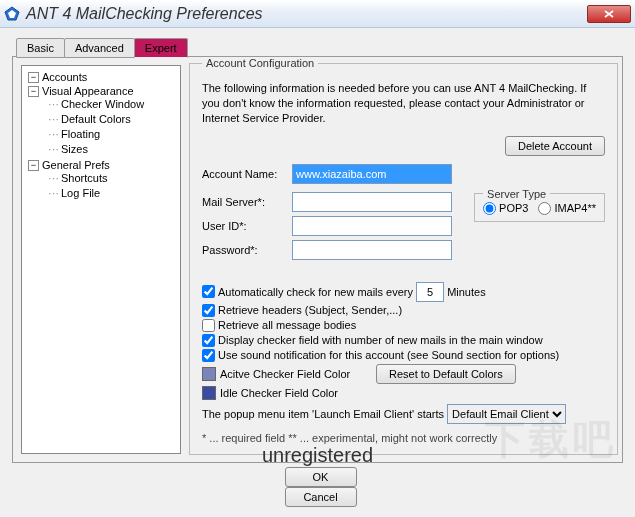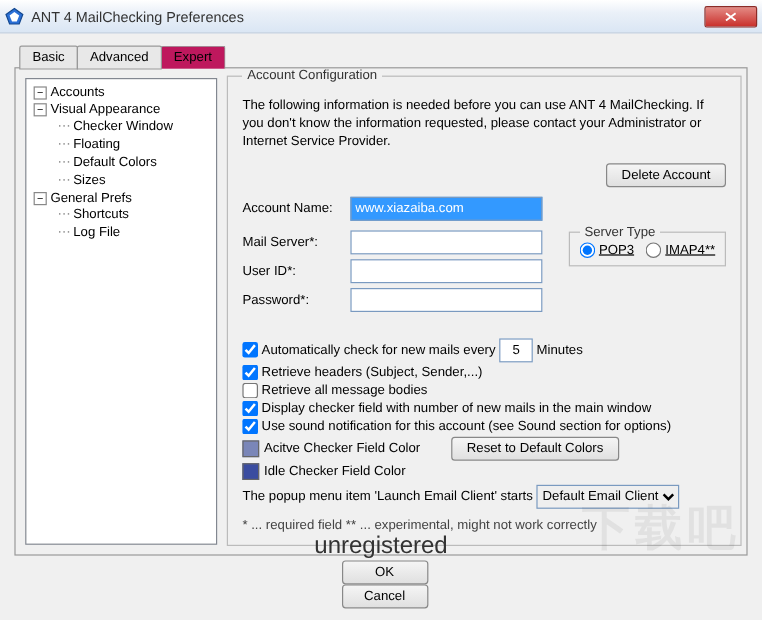--- a/index.html
+++ b/index.html
@@ -1,20 +1,20 @@
 <!DOCTYPE html>
 <html><head>
 <meta charset="utf-8">
 <style>
 * { box-sizing: border-box; margin: 0; padding: 0; font-family: "Segoe UI", Tahoma, sans-serif; font-size: 11px; }
 body { background: #f0f0f0; width: 635px; height: 517px; overflow: hidden; }
 
 .titlebar { height: 28px; background: linear-gradient(#fff,#eaf0f8 40%,#dae6f4); display: flex; align-items: center; padding: 0 4px; border-bottom: 1px solid #b8c8dc; }
 .titlebar .icon { width: 16px; height: 16px; margin-right: 6px; display: inline-flex; align-items: center; justify-content: center; }
-.titlebar .title { flex: 1; color: #333; font-size: 12px; }
+.titlebar .title { flex: 1; color: #333; font-size: 16px; font-style: italic; }
 .close-btn { width: 44px; height: 18px; background: linear-gradient(#e48b85,#c9302c); border: 1px solid #8b2b27; border-radius: 2px; color: #fff; display: flex; align-items: center; justify-content: center; cursor: pointer; }
 
 .client { padding: 12px; height: 489px; position: relative; background: #f0f0f0; }
 
 .tabs { position: absolute; left: 16px; top: 10px; display: flex; z-index: 2; }
 .tab { padding: 3px 10px; border: 1px solid #999; background: #be185d; margin-right: -1px; border-radius: 2px 2px 0 0; cursor: pointer; border-bottom: 1px solid #f0f0f0; }
 .tab.inactive { background: #e8e8e8; border-bottom: 1px solid #999; }
 
 .panel { position: absolute; left: 12px; top: 28px; right: 12px; bottom: 54px; border: 1px solid #999; background: #f0f0f0; padding: 8px; }
 
@@ -34,21 +34,21 @@
 .intro { margin: 4px 0 10px; line-height: 1.35; }
 .row { display: flex; align-items: center; margin: 4px 0; }
 .row label.lbl { width: 90px; }
 input[type=text], input[type=password] { border: 1px solid #7a9ac0; height: 20px; padding: 1px 3px; font-size: 11px; }
 .acct-name { width: 160px; background: #3399ff; color: #fff; }
 .field { width: 160px; }
 .btn { background: linear-gradient(#f5f5f5,#e0e0e0); border: 1px solid #888; border-radius: 3px; padding: 3px 12px; cursor: pointer; font-size: 11px; }
 
 .delete-row { justify-content: flex-end; margin-bottom: 8px; }
 .server-fieldset { border: 1px solid #bbb; padding: 2px 8px 6px; margin-left: 8px; }
-.server-fieldset .opts { display: flex; gap: 10px; align-items: flex-end; text-decoration: underline; }
+.server-fieldset .opts { display: flex; gap: 10px; align-items: flex-end; }
 input[type=radio],input[type=checkbox]{ margin-right:3px; vertical-align:middle;}
 .mail-row { align-items: flex-start; }
 
 .checks { margin-top: 18px; }
 .checks .row { margin: 2px 0; }
 .minbox { width: 28px; text-align: center; }
 .colorswatch { width: 14px; height: 14px; border: 1px solid #666; display: inline-block; margin-right: 4px; vertical-align: middle; }
 .swA { background: #7a86b8; }
 .swB { background: #3a4ca0; }
 
@@ -98,22 +98,22 @@
               <span>Accounts</span>
             </div>
         </li>
         <li>
           <div class="node">
               <span class="toggle">−</span>
               <span>Visual Appearance</span>
             </div>
           <ul>
             <li class="leaf"><span>Checker Window</span></li>
+            <li class="leaf"><span>Default Colors</span></li>
             <li class="leaf"><span>Floating</span></li>
-            <li class="leaf"><span>Default Colors</span></li>
             <li class="leaf"><span>Sizes</span></li>
           </ul>
         </li>
         <li>
           <div class="node">
               <span class="toggle">−</span>
               <span>General Prefs</span>
             </div>
           <ul>
             <li class="leaf"><span>Shortcuts</span></li>

